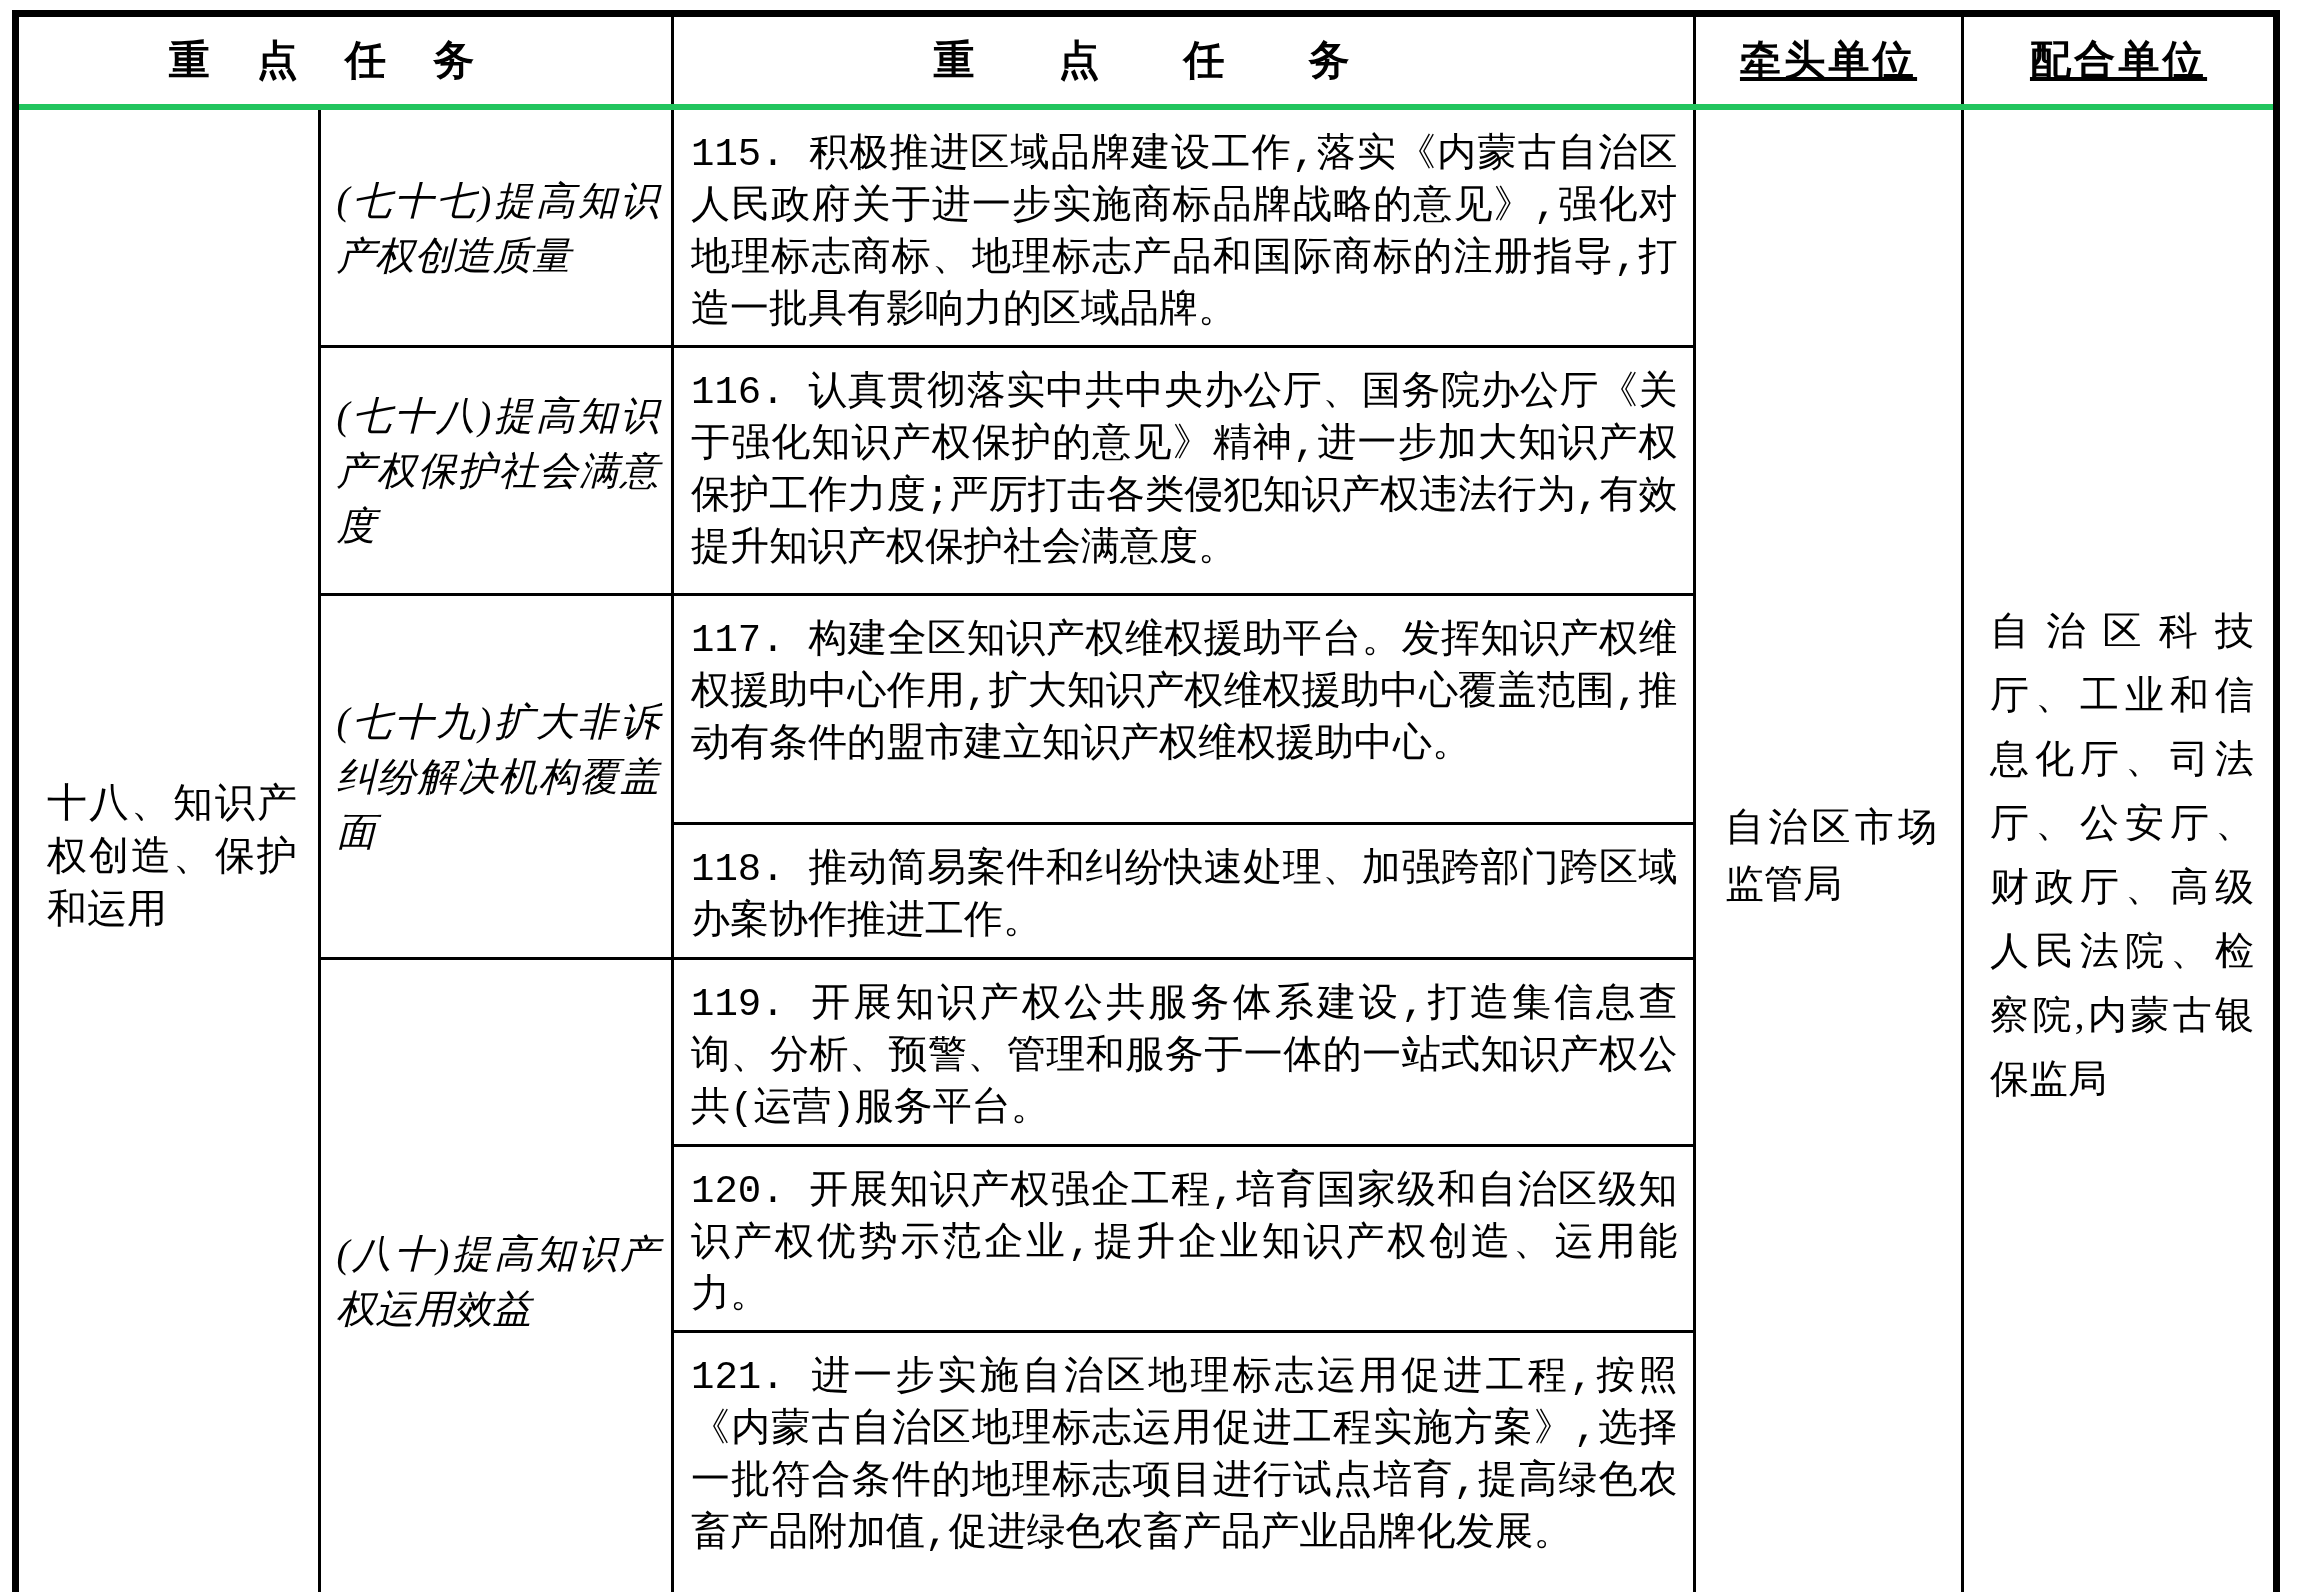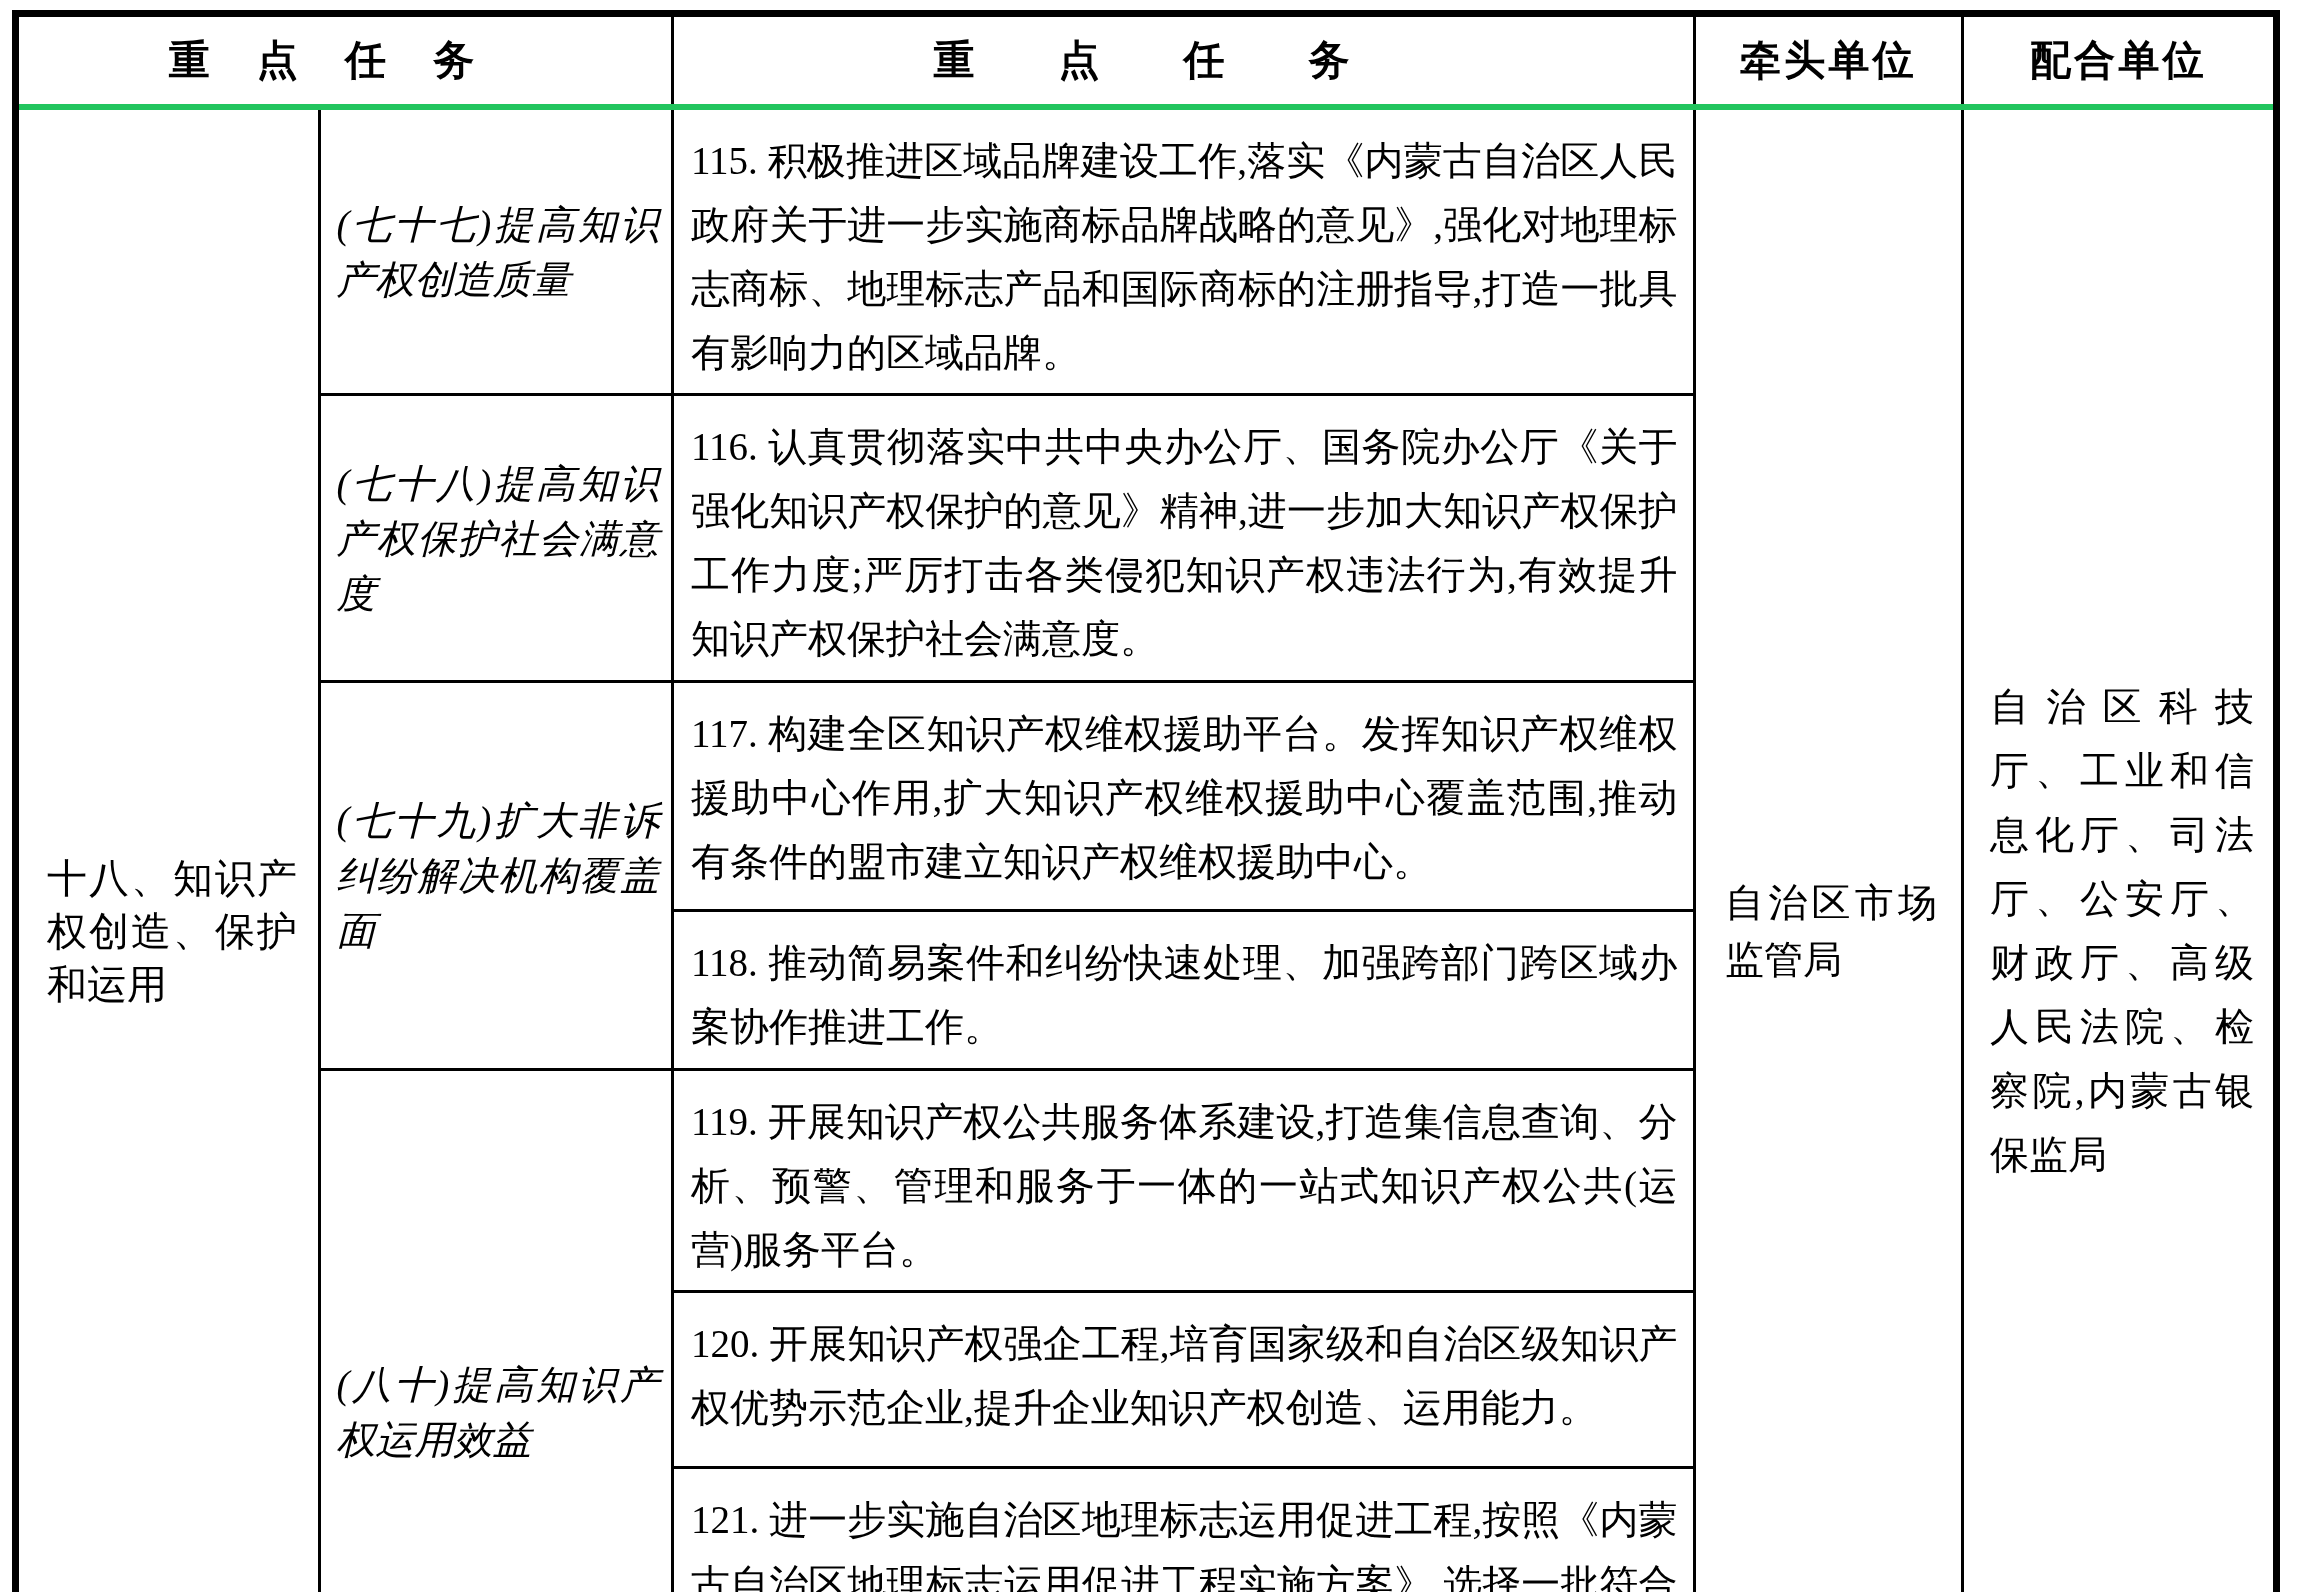--- a/index.html
+++ b/index.html
@@ -39,21 +39,21 @@
     border-bottom:6px solid #22c55e;
     font-family:"Liberation Sans","DejaVu Sans",sans-serif;
     font-weight:bold;
     font-size:41px;
     text-align:center;
     vertical-align:middle;
     white-space:nowrap;
   }
   .sp-wide{ letter-spacing:1.15em; text-indent:1.15em; }
   .sp-xwide{ letter-spacing:2.05em; text-indent:2.05em; }
-  .sp-tight{ letter-spacing:0.08em; text-indent:0.08em; }
+  .sp-tight{ letter-spacing:0.08em; text-indent:0.08em;text-decoration:underline; }
 
   
   tr.r115{ height:220px; }
   tr.r116{ height:248px; }
   tr.r117{ height:229px; }
   tr.r118{ height:124px; }
   tr.r119{ height:186px; }
   tr.r120{ height:176px; }
   tr.r121{ height:273px; }
 
@@ -69,25 +69,26 @@
     font-size:39px;
     line-height:55px;
     padding:0 12px 0 15.5px;
     text-align:justify;
     text-justify:inter-character;
     vertical-align:middle;
     font-style:italic;
   }
   td.measure{
     font-size:39px;
-    line-height:64px;
+    line-height:52px;
     padding:19px 15.5px 8.6px 17px;
     text-align:justify;
     text-justify:inter-character;
     vertical-align:top;
+    font-family:Liberation Mono, monospace;
   }
   td.leadunit{
     font-size:39px;
     line-height:57px;
     padding:0 24px 0 29px;
     text-align:justify;
     text-justify:inter-character;
     vertical-align:middle;
   }
   td.supportunits{

